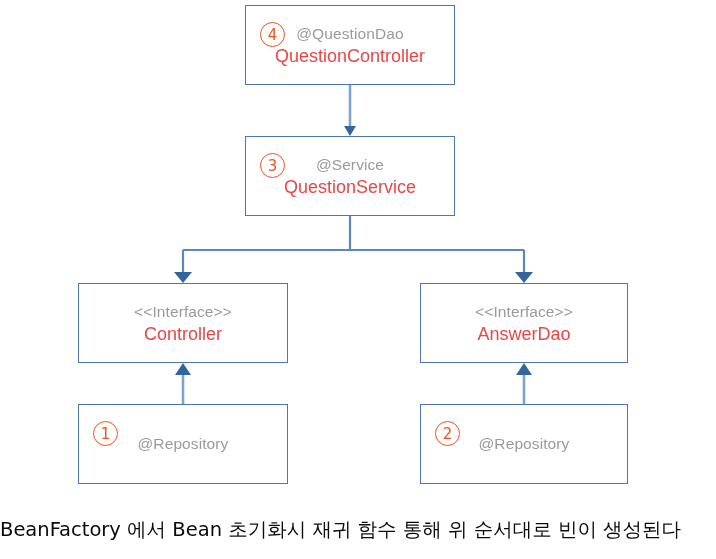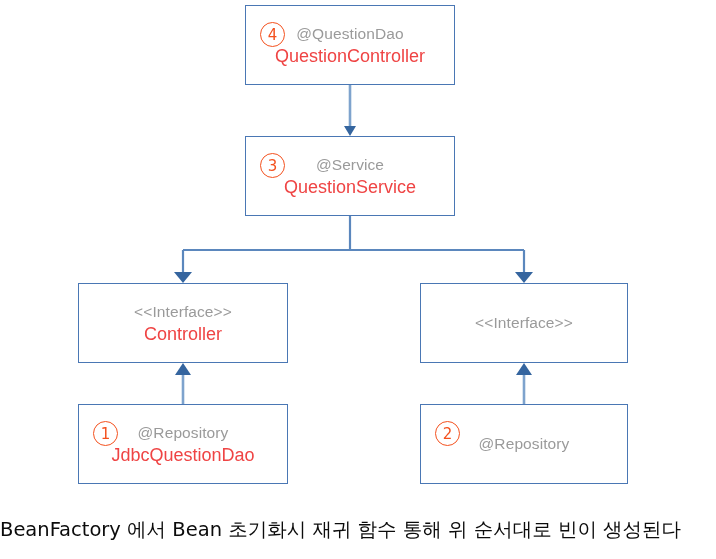--- a/index.html
+++ b/index.html
@@ -124,26 +124,26 @@
     <span class="node-title">QuestionService</span>
   </div>
 
   <div class="node-box" style="left:78px; top:283px; width:210px; height:80px;">
     <span class="node-stereotype">&lt;&lt;Interface&gt;&gt;</span>
     <span class="node-title">Controller</span>
   </div>
 
   <div class="node-box" style="left:420px; top:283px; width:208px; height:80px;">
     <span class="node-stereotype">&lt;&lt;Interface&gt;&gt;</span>
+    <span class="node-title">AnswerDao</span>
   </div>
 
   <div class="node-box" style="left:78px; top:404px; width:210px; height:80px;">
     <span class="order-badge" style="left:14px; top:16px;">1</span>
     <span class="node-stereotype">@Repository</span>
-    <span class="node-title">JdbcQuestionDao</span>
   </div>
 
   <div class="node-box" style="left:420px; top:404px; width:208px; height:80px;">
     <span class="order-badge" style="left:14px; top:16px;">2</span>
     <span class="node-stereotype">@Repository</span>
   </div>
 
   <div class="caption">BeanFactory 에서 Bean 초기화시 재귀 함수 통해 위 순서대로 빈이 생성된다</div>
 
 </div>

